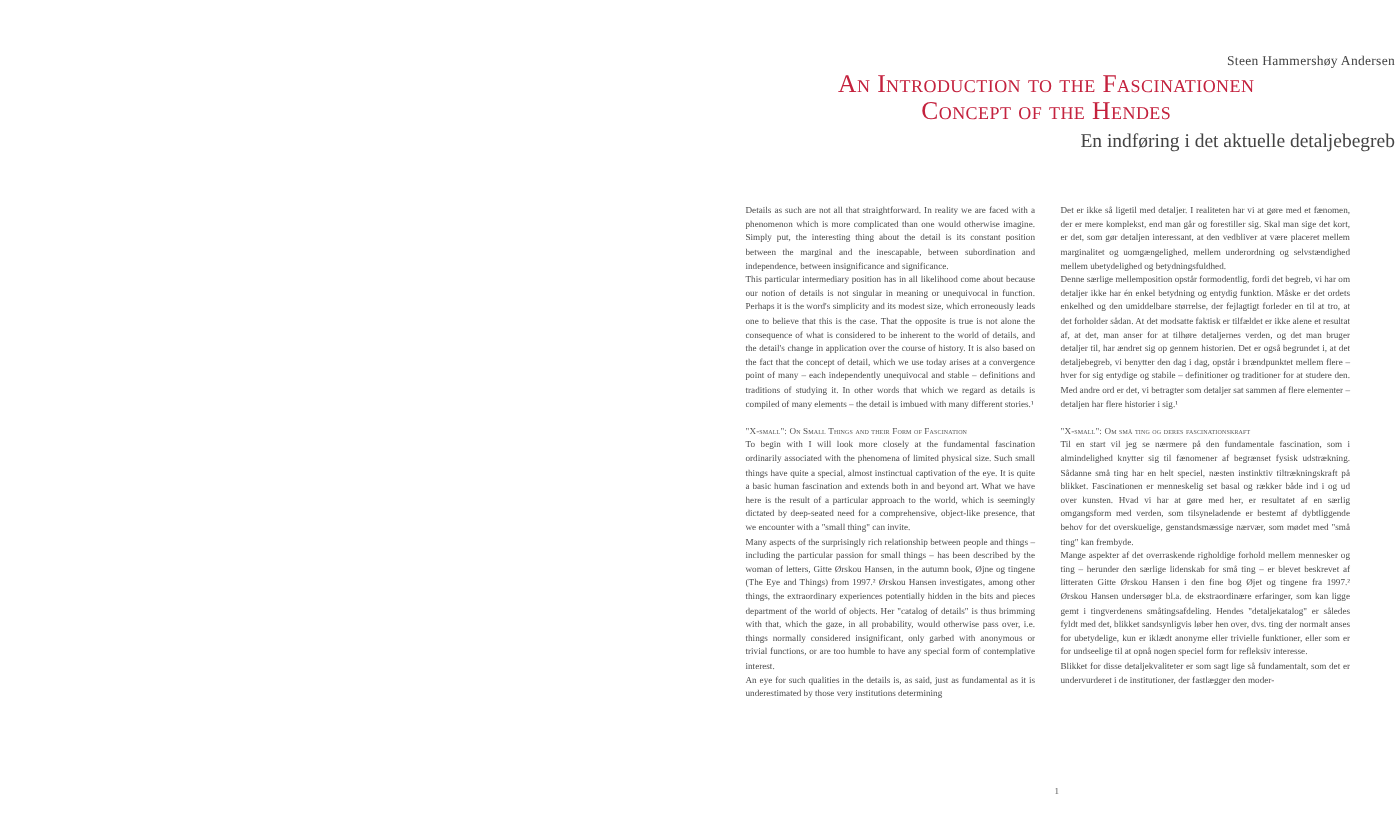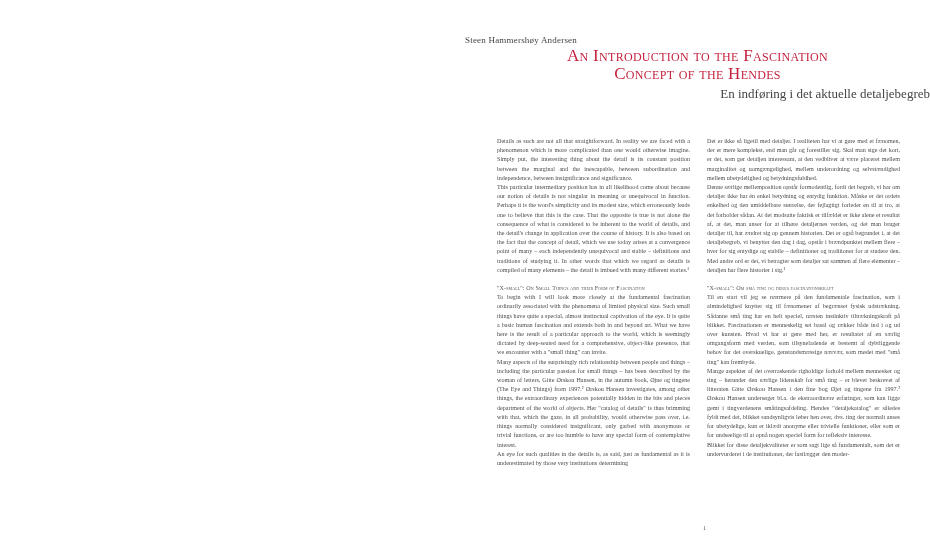--- a/index.html
+++ b/index.html
@@ -1,20 +1,20 @@
 <!DOCTYPE html>
 <html><head>
   <meta charset="utf-8">
   <style>
     html, body { margin: 0; padding: 0; background: #ffffff; }
     body { width: 930px; height: 543px; position: relative; overflow: hidden;
            font-family: "Liberation Serif", "DejaVu Serif", serif; color: #3a3a3a; }
     .left-page { position: absolute; left: 0; top: 0; width: 465px; height: 543px; background: #ffffff; }
     .right-page { position: absolute; left: 465px; top: 0; width: 465px; height: 543px; background: #ffffff; }
-    .author { position: absolute; left: 465px; top: 35px; width: 465px; text-align: left;
+    .author { position: absolute; left: 465px; top: 35px; width: 465px; text-align: right;
               font-size: 9px; color: #444; letter-spacing: 0.2px; }
     .title { position: absolute; left: 465px; top: 47px; width: 465px; text-align: center;
              font-size: 17px; line-height: 18px; color: #c4223e; font-variant: small-caps;
              letter-spacing: 0.3px; }
     .subtitle { position: absolute; left: 465px; top: 86px; width: 465px; text-align: right;
                 font-size: 13px; color: #444; }
     .col { position: absolute; top: 137px; width: 193px; font-size: 6.1px; line-height: 9.2px;
            color: #4a4a4a; text-align: justify; }
     .col.en { left: 497px; }
     .col.da { left: 707px; }
@@ -23,21 +23,21 @@
     .page-number { position: absolute; left: 703px; top: 525px; font-size: 6px; color: #555; }
   </style>
 </head>
 <body>
 
 <div class="left-page"></div>
 <div class="right-page"></div>
 
 <div class="author">Steen Hammershøy Andersen</div>
 <div class="title">
-  <div>An Introduction to the Fascination</div>
+  <div>An Introduction to the Fascinationen</div>
   <div>Concept of the Hendes</div>
 </div>
 <div class="subtitle">En indføring i det aktuelle detaljebegreb</div>
 
 <div class="col en">
   <p>Details as such are not all that straightforward. In reality we are faced with a phenomenon which is more complicated than one would otherwise imagine. Simply put, the interesting thing about the detail is its constant position between the marginal and the inescapable, between subordination and independence, between insignificance and significance.</p>
   <p>This particular intermediary position has in all likelihood come about because our notion of details is not singular in meaning or unequivocal in function. Perhaps it is the word's simplicity and its modest size, which erroneously leads one to believe that this is the case. That the opposite is true is not alone the consequence of what is considered to be inherent to the world of details, and the detail's change in application over the course of history. It is also based on the fact that the concept of detail, which we use today arises at a convergence point of many – each independently unequivocal and stable – definitions and traditions of studying it. In other words that which we regard as details is compiled of many elements – the detail is imbued with many different stories.¹</p>
   <p class="head">"X-small": On Small Things and their Form of Fascination</p>
   <p>To begin with I will look more closely at the fundamental fascination ordinarily associated with the phenomena of limited physical size. Such small things have quite a special, almost instinctual captivation of the eye. It is quite a basic human fascination and extends both in and beyond art. What we have here is the result of a particular approach to the world, which is seemingly dictated by deep-seated need for a comprehensive, object-like presence, that we encounter with a "small thing" can invite.</p>
   <p>Many aspects of the surprisingly rich relationship between people and things – including the particular passion for small things – has been described by the woman of letters, Gitte Ørskou Hansen, in the autumn book, Øjne og tingene (The Eye and Things) from 1997.² Ørskou Hansen investigates, among other things, the extraordinary experiences potentially hidden in the bits and pieces department of the world of objects. Her "catalog of details" is thus brimming with that, which the gaze, in all probability, would otherwise pass over, i.e. things normally considered insignificant, only garbed with anonymous or trivial functions, or are too humble to have any special form of contemplative interest.</p>

